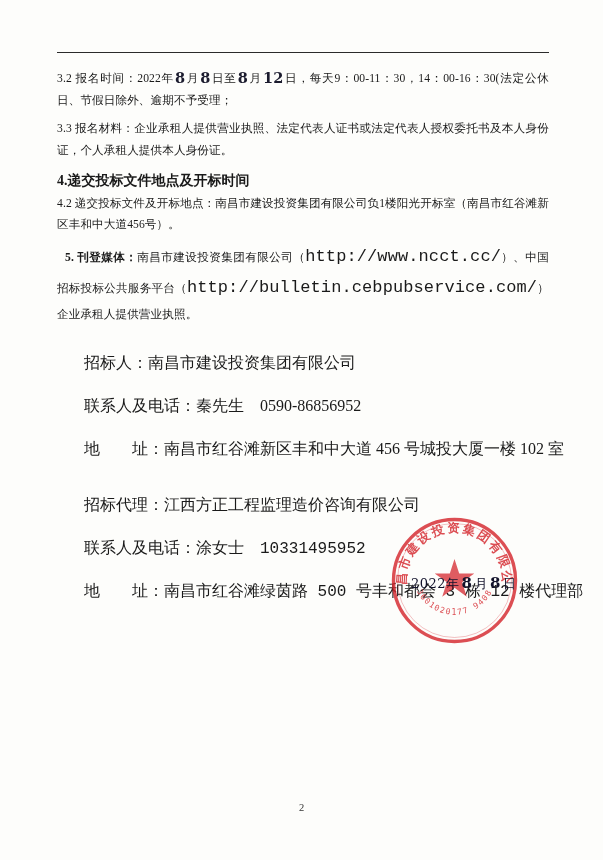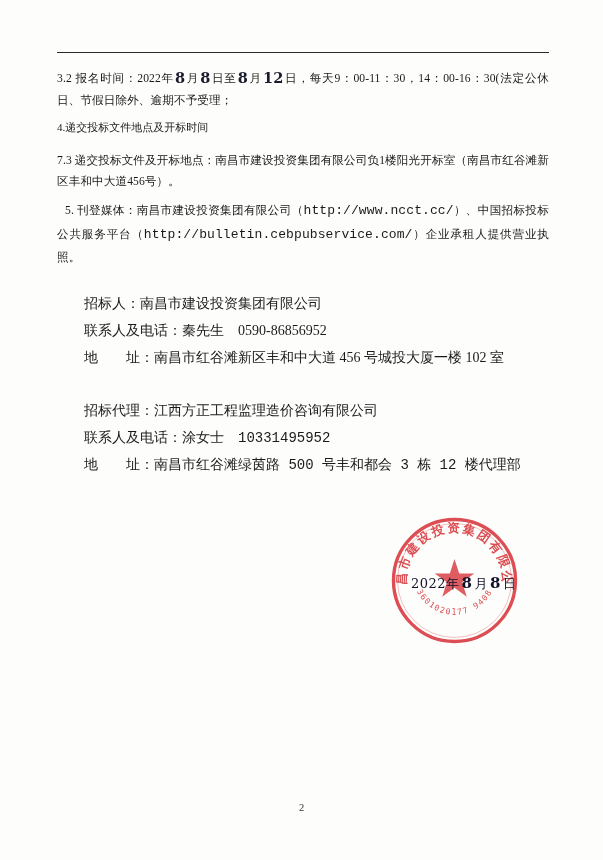--- a/index.html
+++ b/index.html
@@ -42,46 +42,47 @@
     font-size: 11.6px;
     line-height: 1.82;
     margin: 0 0 7px 0;
     text-align: justify;
     letter-spacing: 0.1px;
   }
   .para.indent {
     text-indent: 23px;
   }
   .heading {
-    font-size: 11px;
-    font-weight: normal;
+    font-size: 14px;
+    font-weight: bold;
     line-height: 1.8;
-    margin: 6px 0 12px 0;
+    margin: 6px 0 0 0;
   }
   .hand {
     font-family: "DejaVu Serif", serif;
     font-size: 14.5px;
     font-weight: bold;
     color: #1b1b2e;
     padding: 0 1px;
     position: relative;
     top: 1px;
   }
   .mono {
     font-family: "Liberation Mono", "DejaVu Sans Mono", monospace;
-    font-size: 13px;
+    font-size: 17px;
   }
   .block {
     margin-top: 22px;
     padding-left: 27px;
   }
   .block .line {
-    font-size: 14px;
+    font-size: 16px;
     line-height: 1.95;
     white-space: pre;
+    margin-top: 12px;
   }
   .block.second {
     margin-top: 26px;
     font-family: Liberation Mono, monospace;
   }
   .seal {
     position: absolute;
     left: 389px;
     top: 515px;
     width: 131px;
@@ -120,28 +121,29 @@
 <body>
 
 <div class="page">
   <div class="scan-tint"></div>
 
   <div class="content">
     <div class="top-rule"></div>
 
     <p class="para"><span>3.2 报名时间：2022年</span><span class="hand">8</span><span>月</span><span class="hand">8</span><span>日至</span><span class="hand">8</span><span>月</span><span class="hand">12</span><span>日，每天9：00-11：30，14：00-16：30(法定公休日、节假日除外、逾期不予受理；</span></p>
 
+    <p class="para"><span>3.3 报名材料：企业承租人提供营业执照、法定代表人证书或法定代表人授权委托书及本人身份证，个人承租人提供本人身份证。</span></p>
 
 
     <p class="heading"><span>4.递交投标文件地点及开标时间</span></p>
 
 
-    <p class="para"><span>7.3 递交投标文件及开标地点：南昌市建设投资集团有限公司负1楼阳光开标室（南昌市红谷滩新区丰和中大道456号）。</span></p>
+    <p class="para"><span>4.2 递交投标文件及开标地点：南昌市建设投资集团有限公司负1楼阳光开标室（南昌市红谷滩新区丰和中大道456号）。</span></p>
 
-    <p class="para"><span style="font-weight: normal; padding-left: 8px;">5. 刊登媒体：</span><span>南昌市建设投资集团有限公司（</span><span class="mono">http://www.ncct.cc/</span><span>）、中国招标投标公共服务平台（</span><span class="mono">http://bulletin.cebpubservice.com/</span><span>）企业承租人提供营业执照。</span></p>
+    <p class="para"><span style="font-weight: bold; padding-left: 8px;">5. 刊登媒体：</span><span>南昌市建设投资集团有限公司（</span><span class="mono">http://www.ncct.cc/</span><span>）、中国招标投标公共服务平台（</span><span class="mono">http://bulletin.cebpubservice.com/</span><span>）企业承租人提供营业执照。</span></p>
 
     <div class="block">
       <div class="line">招标人：南昌市建设投资集团有限公司</div>
       <div class="line">联系人及电话：秦先生　0590-86856952</div>
       <div class="line">地　　址：南昌市红谷滩新区丰和中大道 456 号城投大厦一楼 102 室</div>
     </div>
 
     <div class="block second">
       <div class="line">招标代理：江西方正工程监理造价咨询有限公司</div>
       <div class="line">联系人及电话：涂女士　10331495952</div>

